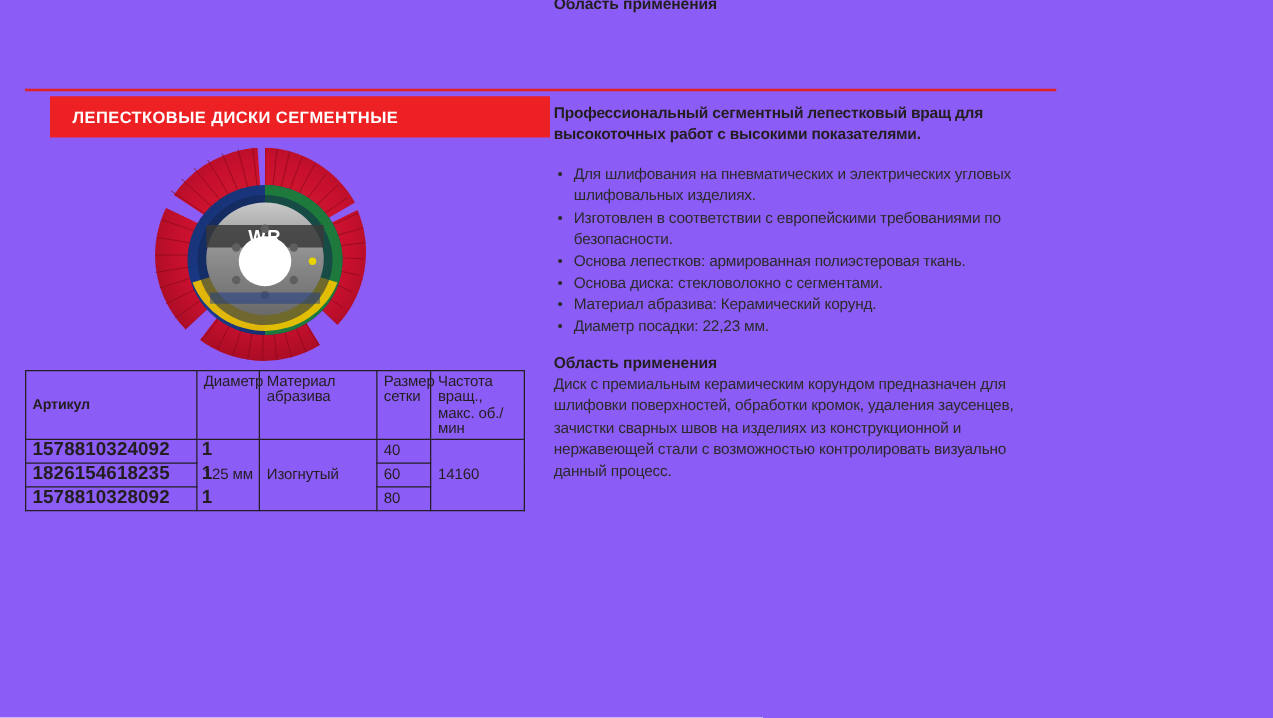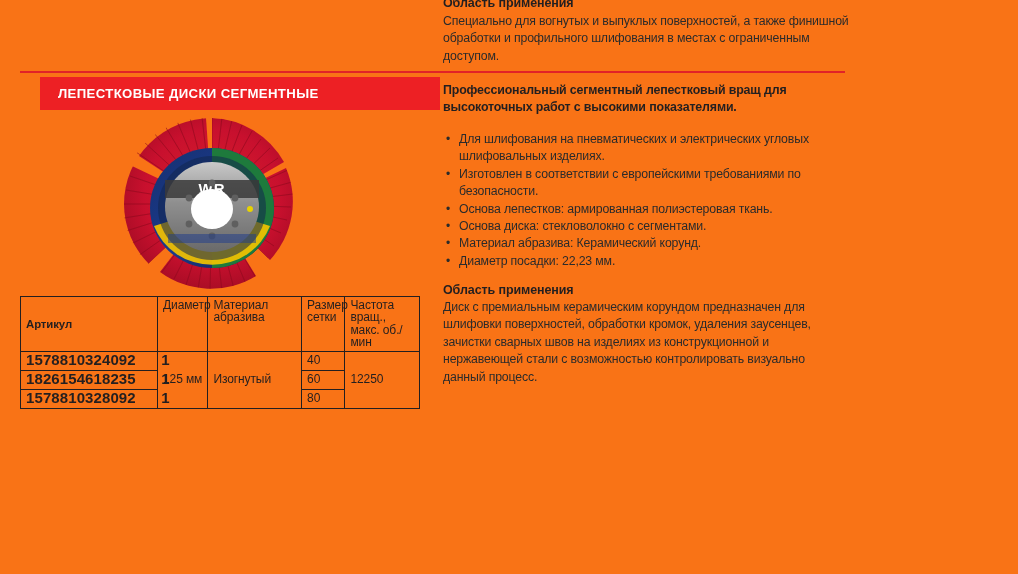--- a/index.html
+++ b/index.html
@@ -11,21 +11,21 @@
     width: 1018px;
     height: 574px;
     position: relative;
     overflow: hidden;
     font-family: "Liberation Sans", sans-serif;
     color: #231f20;
   }
   .page {
     position: absolute;
     inset: 0;
-    background: #f97316;
+    background: #8b5cf6;
   }
 
   
   .right-col {
     position: absolute;
     left: 443px;
     top: -4px;
     width: 408px;
   }
   .sec-head {
@@ -184,21 +184,20 @@
   .col-grit  { width: 43px; }
   .col-rpm   { width: 74px; }
 </style>
 </head>
 <body>
 
 <div class="page">
 
   <div class="right-col top-block">
     <div class="sec-head">Область применения</div>
-    <div class="body-text">Специально для вогнутых и выпуклых поверхностей, а также финишной обработки и профильного шлифования в местах с ограниченным доступом.</div>
   </div>
 
   <div class="red-rule"></div>
 
   <div class="title-bar">
     <span class="title-text">ЛЕПЕСТКОВЫЕ ДИСКИ СЕГМЕНТНЫЕ</span>
   </div>
 
   <div class="product">
     <svg class="disc-wrap" viewBox="0 0 228 186" xmlns="http://www.w3.org/2000/svg">
@@ -377,21 +376,21 @@
         <th>Размер сетки</th>
         <th>Частота вращ., макс. об./мин</th>
       </tr>
     </thead>
     <tbody>
       <tr>
         <td class="art">1578810324092      1</td>
         <td class="mid" rowspan="3">125 мм</td>
         <td class="mid" rowspan="3">Изогнутый</td>
         <td>40</td>
-        <td class="mid" rowspan="3">12250</td>
+        <td class="mid" rowspan="3">14160</td>
       </tr>
       <tr>
         <td class="art">1826154618235      1</td>
         <td>60</td>
       </tr>
       <tr>
         <td class="art">1578810328092      1</td>
         <td>80</td>
       </tr>
     </tbody>

